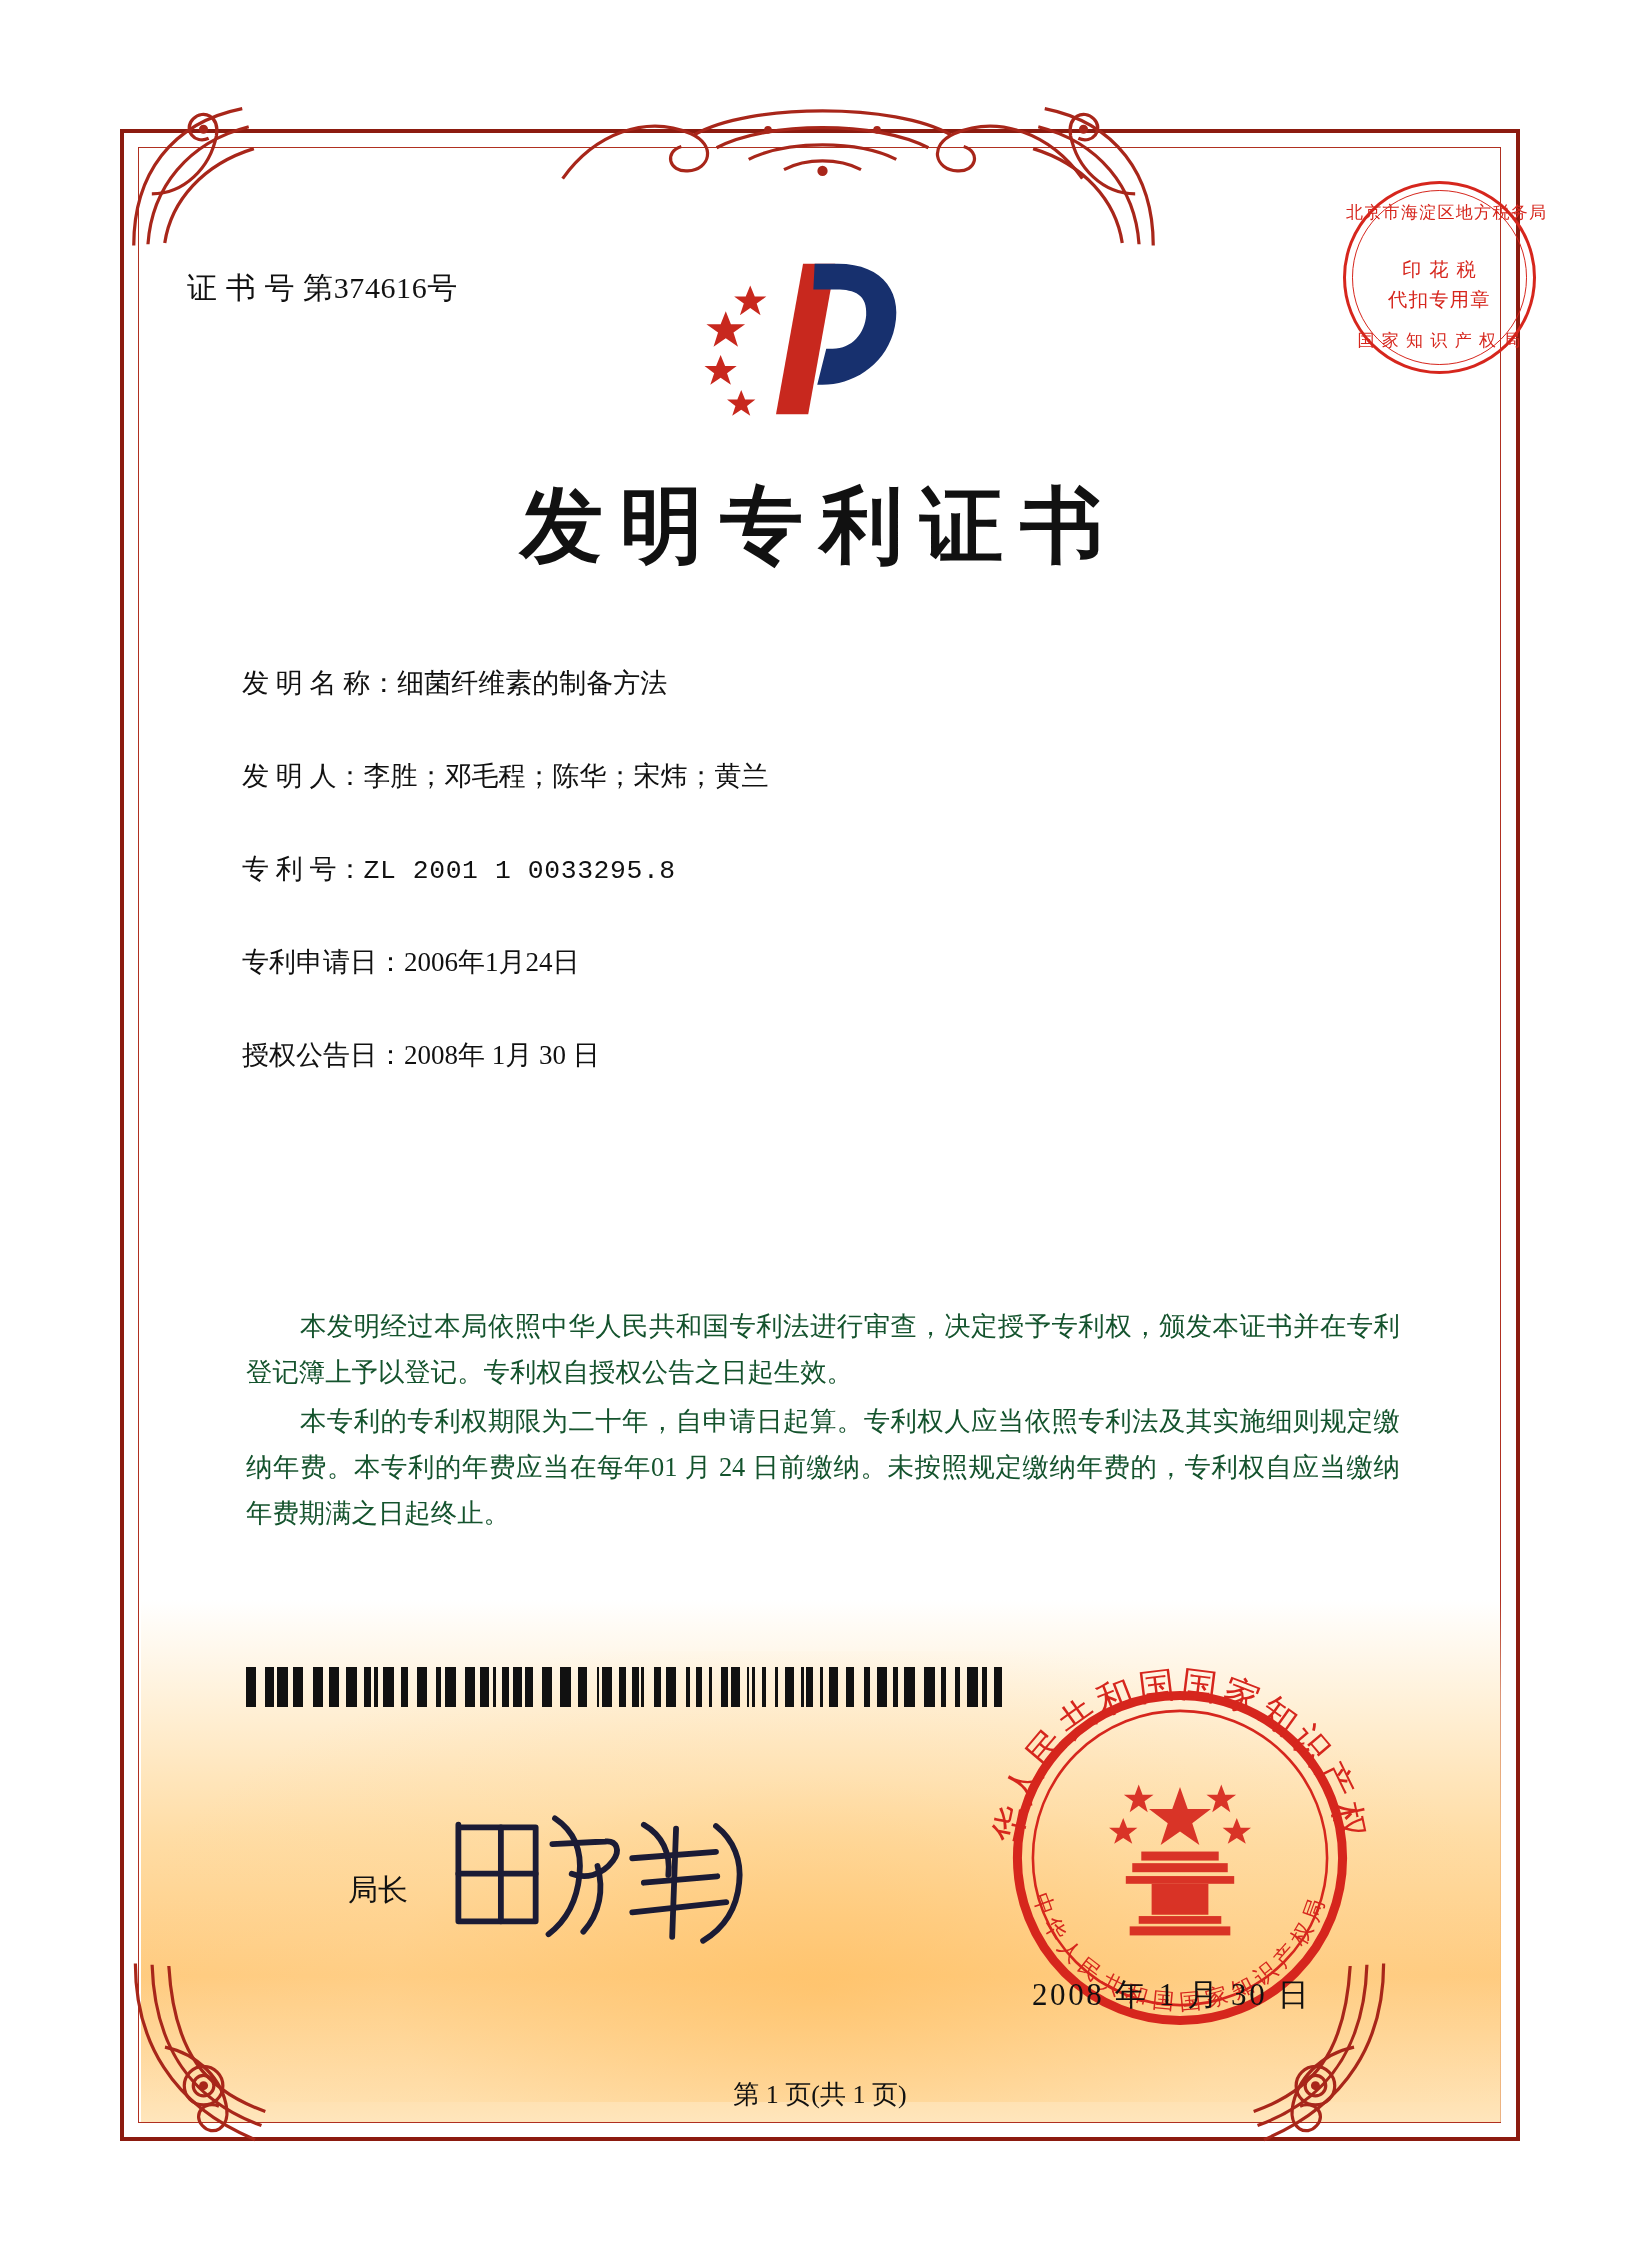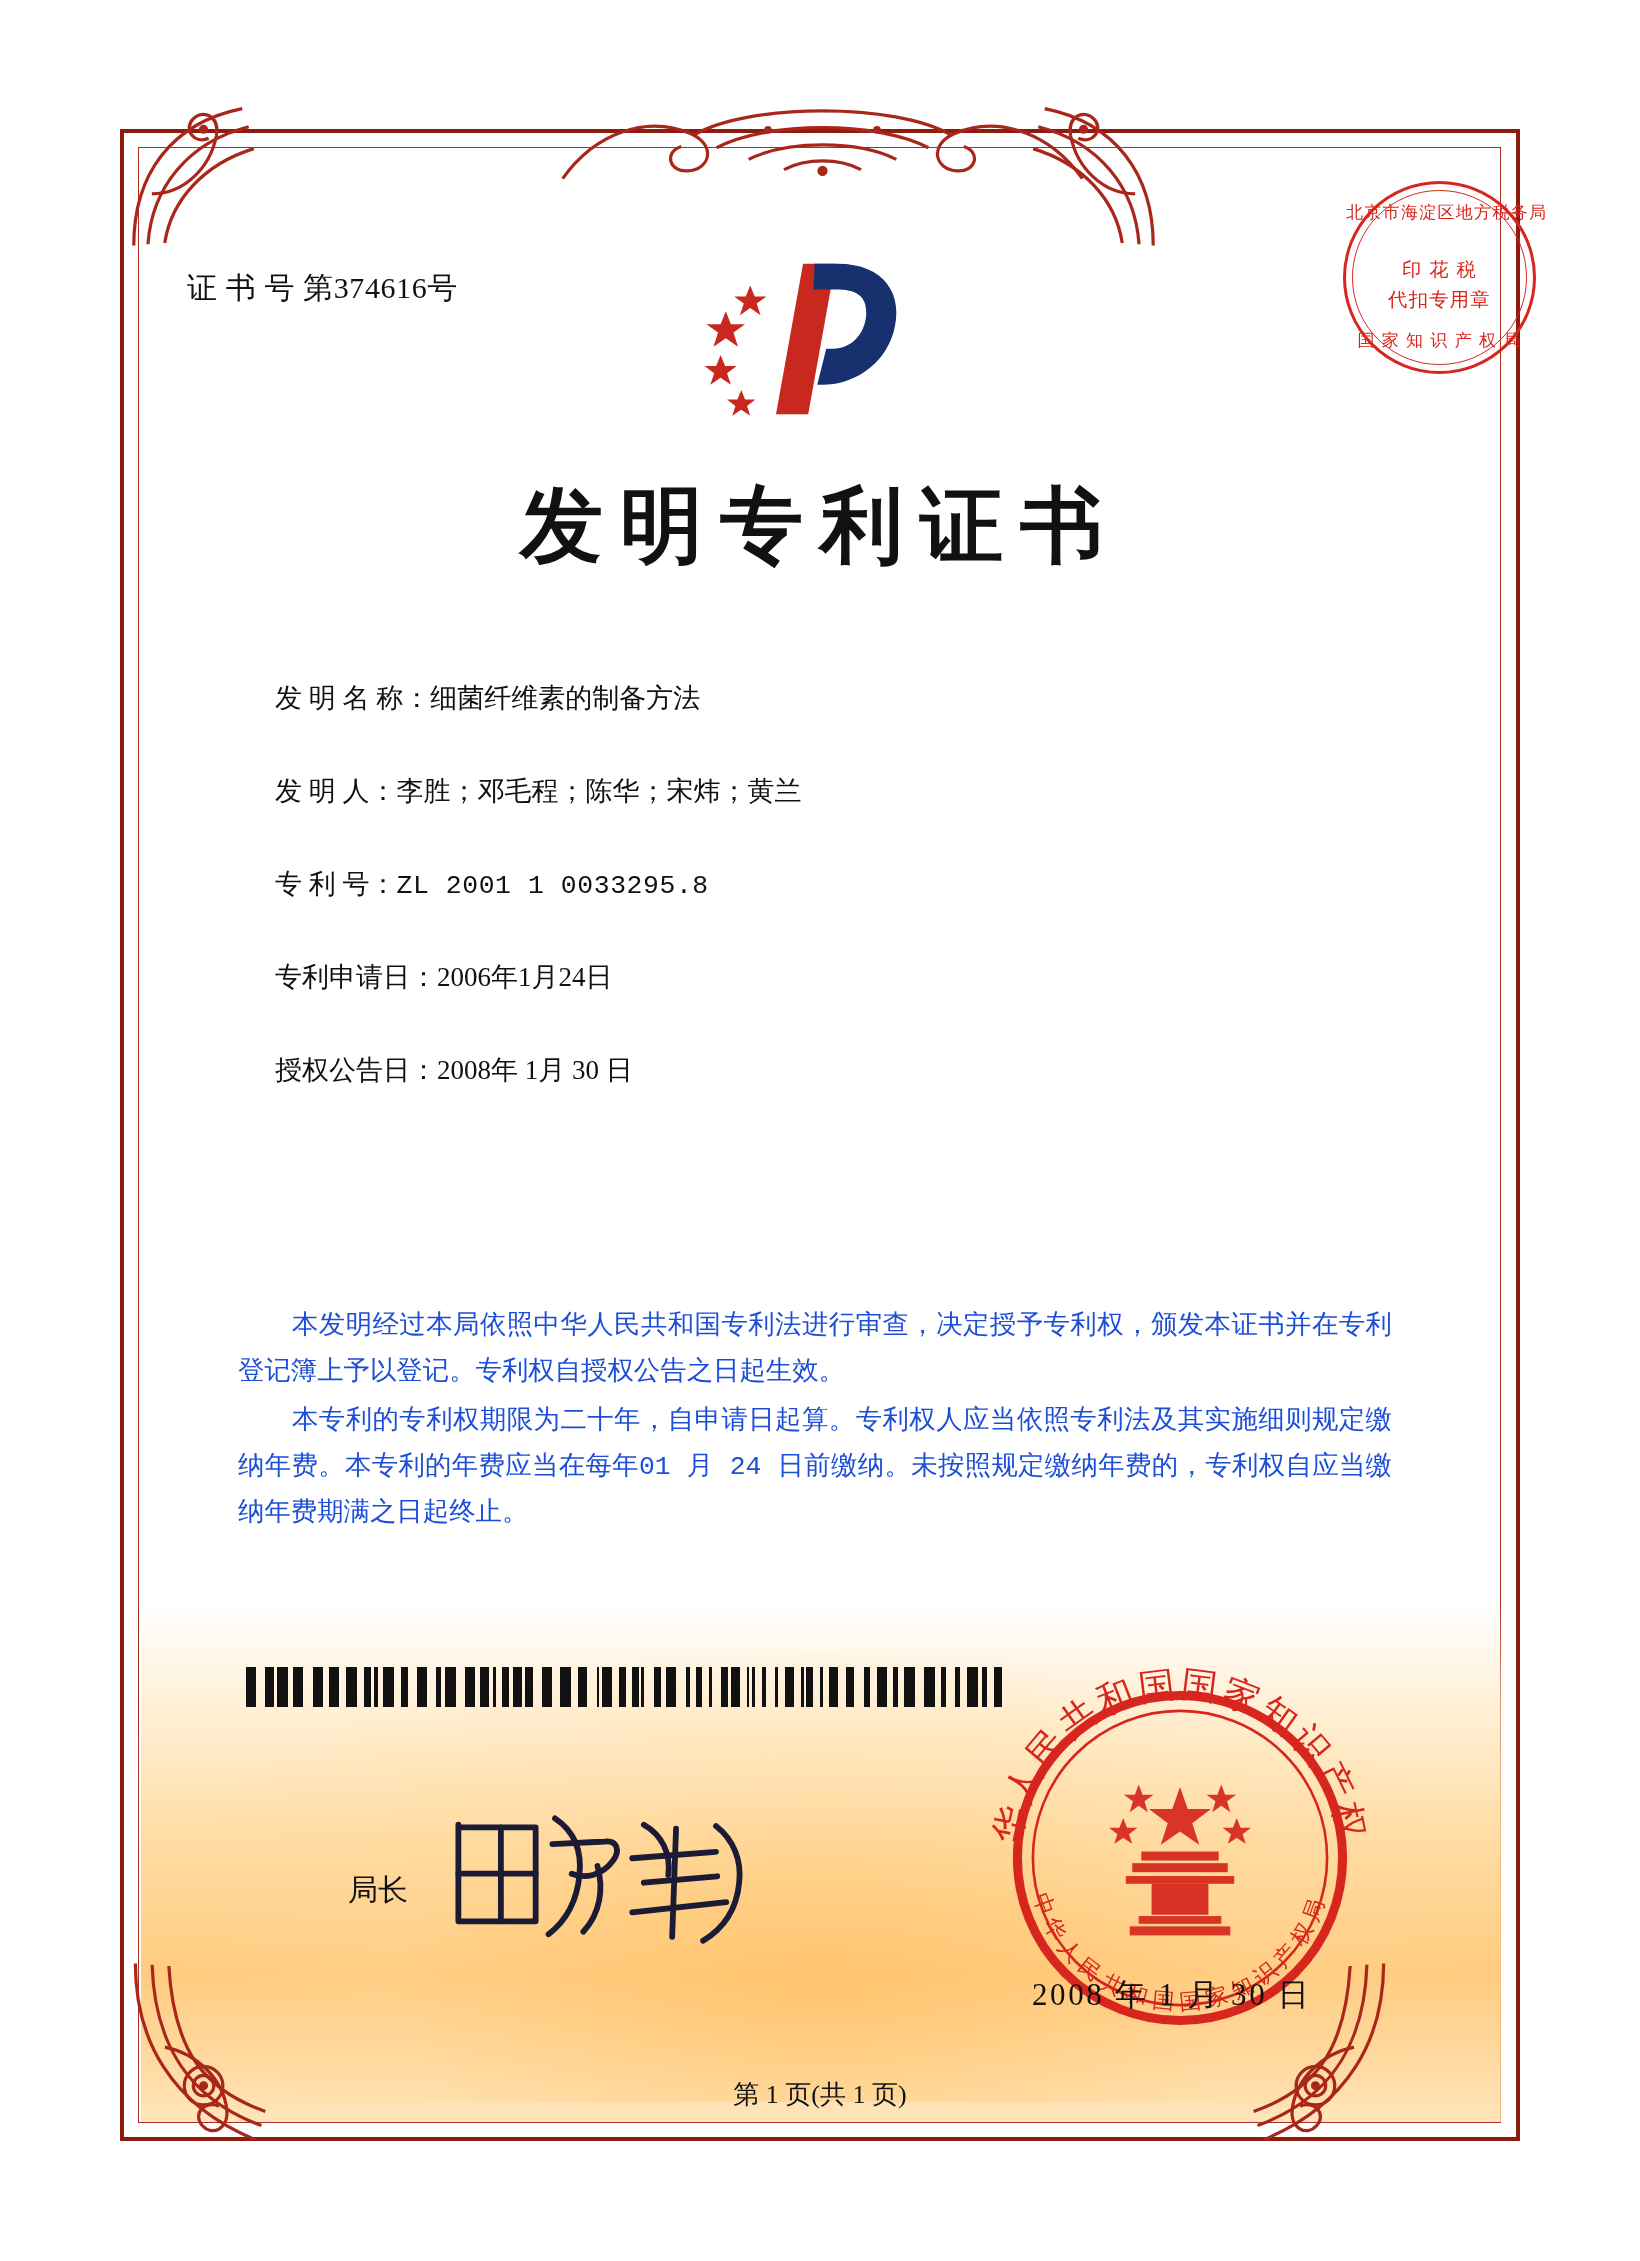--- a/index.html
+++ b/index.html
@@ -160,23 +160,22 @@
     font-size: 83px;
     letter-spacing: 17px;
     font-weight: bold;
     color: #111;
     font-family: "DejaVu Serif", "Liberation Serif", serif;
   }
 
   .fields {
     position: absolute;
     left: 242px;
-    top: 680px;
+    top: 665px;
     width: 1161px;
-    margin-left: 33px;
   }
   .field {
     font-size: 27px;
     color: #111;
     margin-bottom: 57px;
     white-space: nowrap;
     font-family: "Liberation Serif", serif;
   }
   .field .lbl {
     display: inline-block;
@@ -185,28 +184,28 @@
     display: inline-block;
   }
   .field.mono .val {
     font-family: "Liberation Mono", "DejaVu Sans Mono", monospace;
     font-size: 26.4px;
     letter-spacing: 0.6px;
   }
 
   .body-text {
     position: absolute;
-    left: 238px;
+    left: 246px;
     top: 1303px;
     width: 1154px;
     font-size: 26.4px;
     line-height: 46px;
-    color: #1d4ed8;
+    color: #14532d;
     text-align: justify;
-    font-family: Liberation Mono, monospace;
+    font-family: Liberation Serif, serif;
   }
   .body-text p {
     margin: 0 0 2.6px 0;
     text-indent: 54px;
   }
 
   
   .barcode {
     position: absolute;
     left: 246px;

